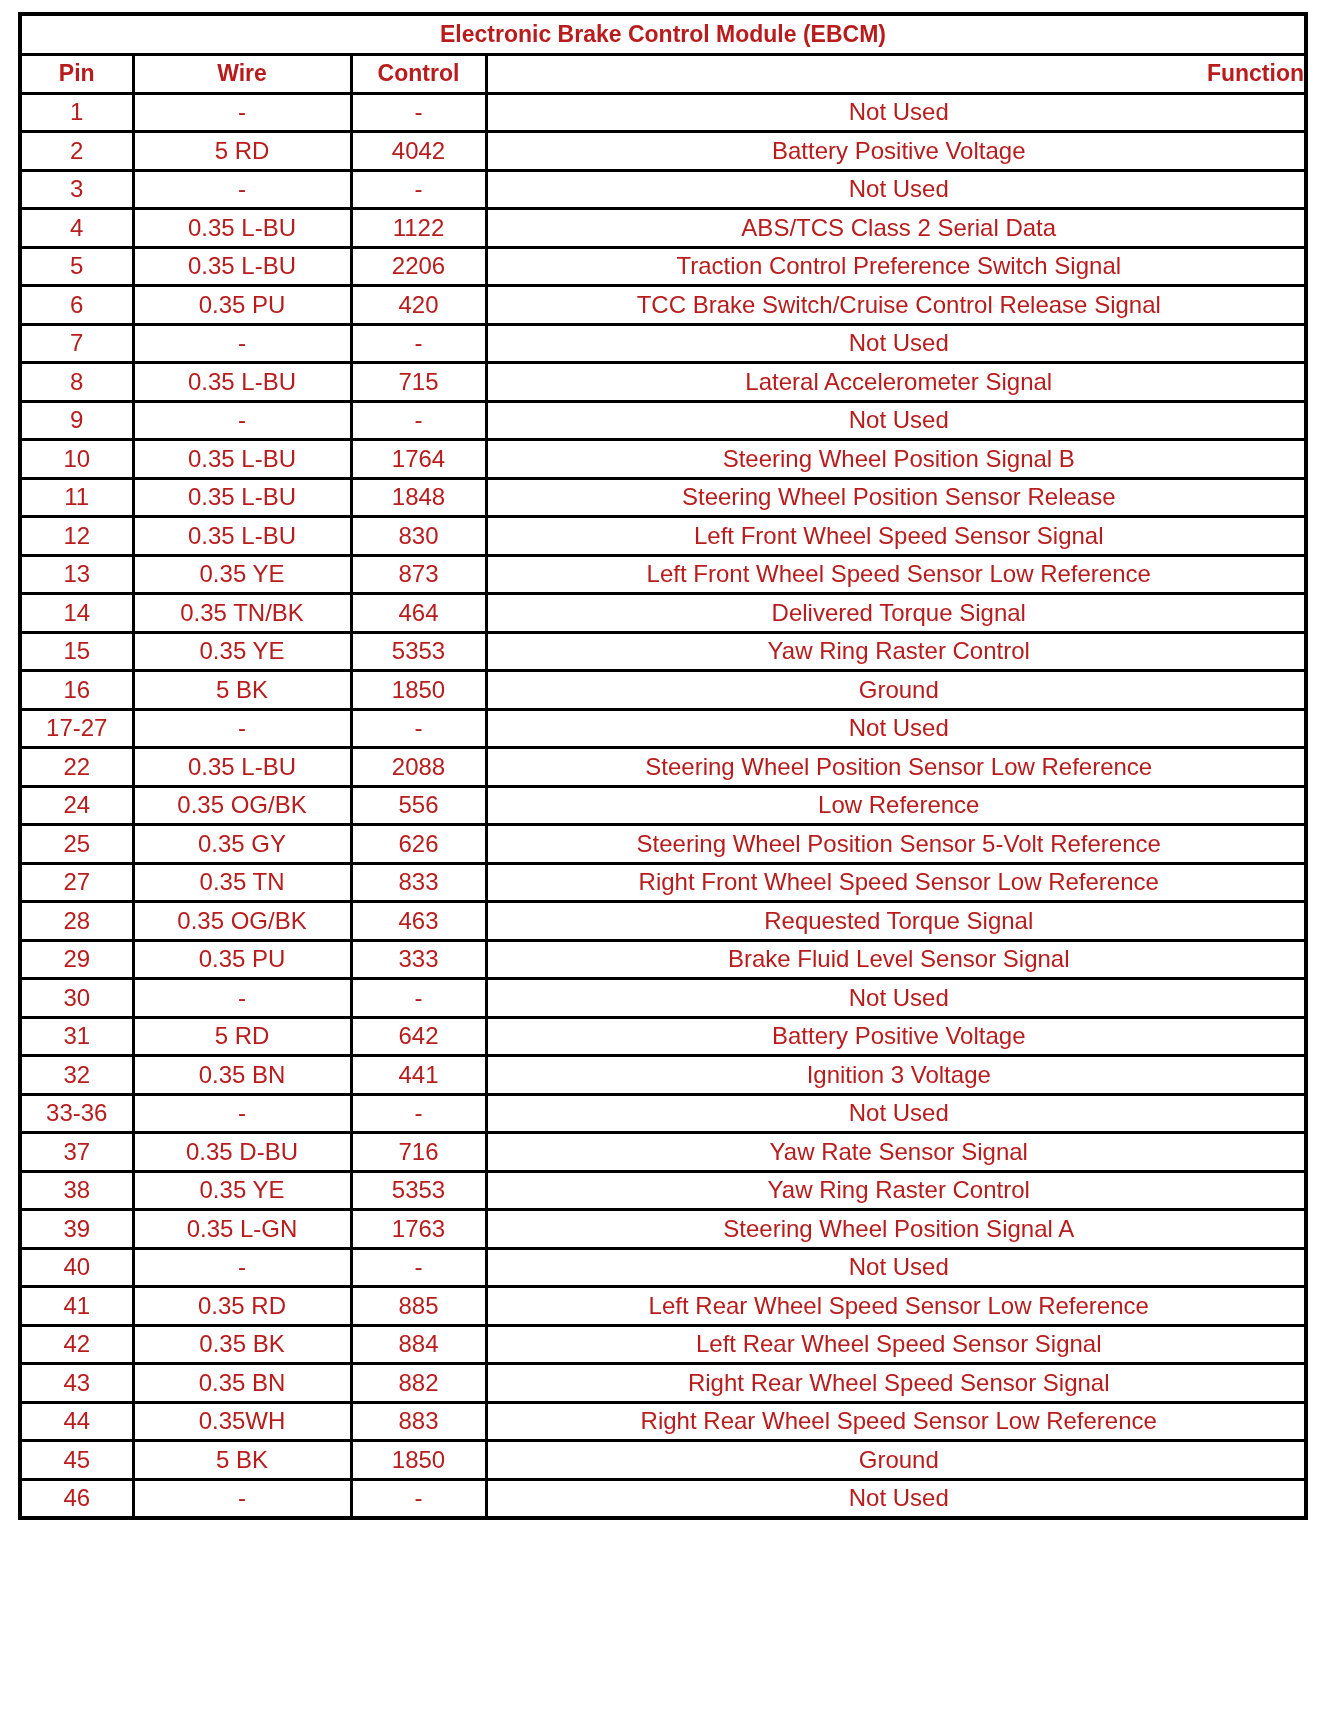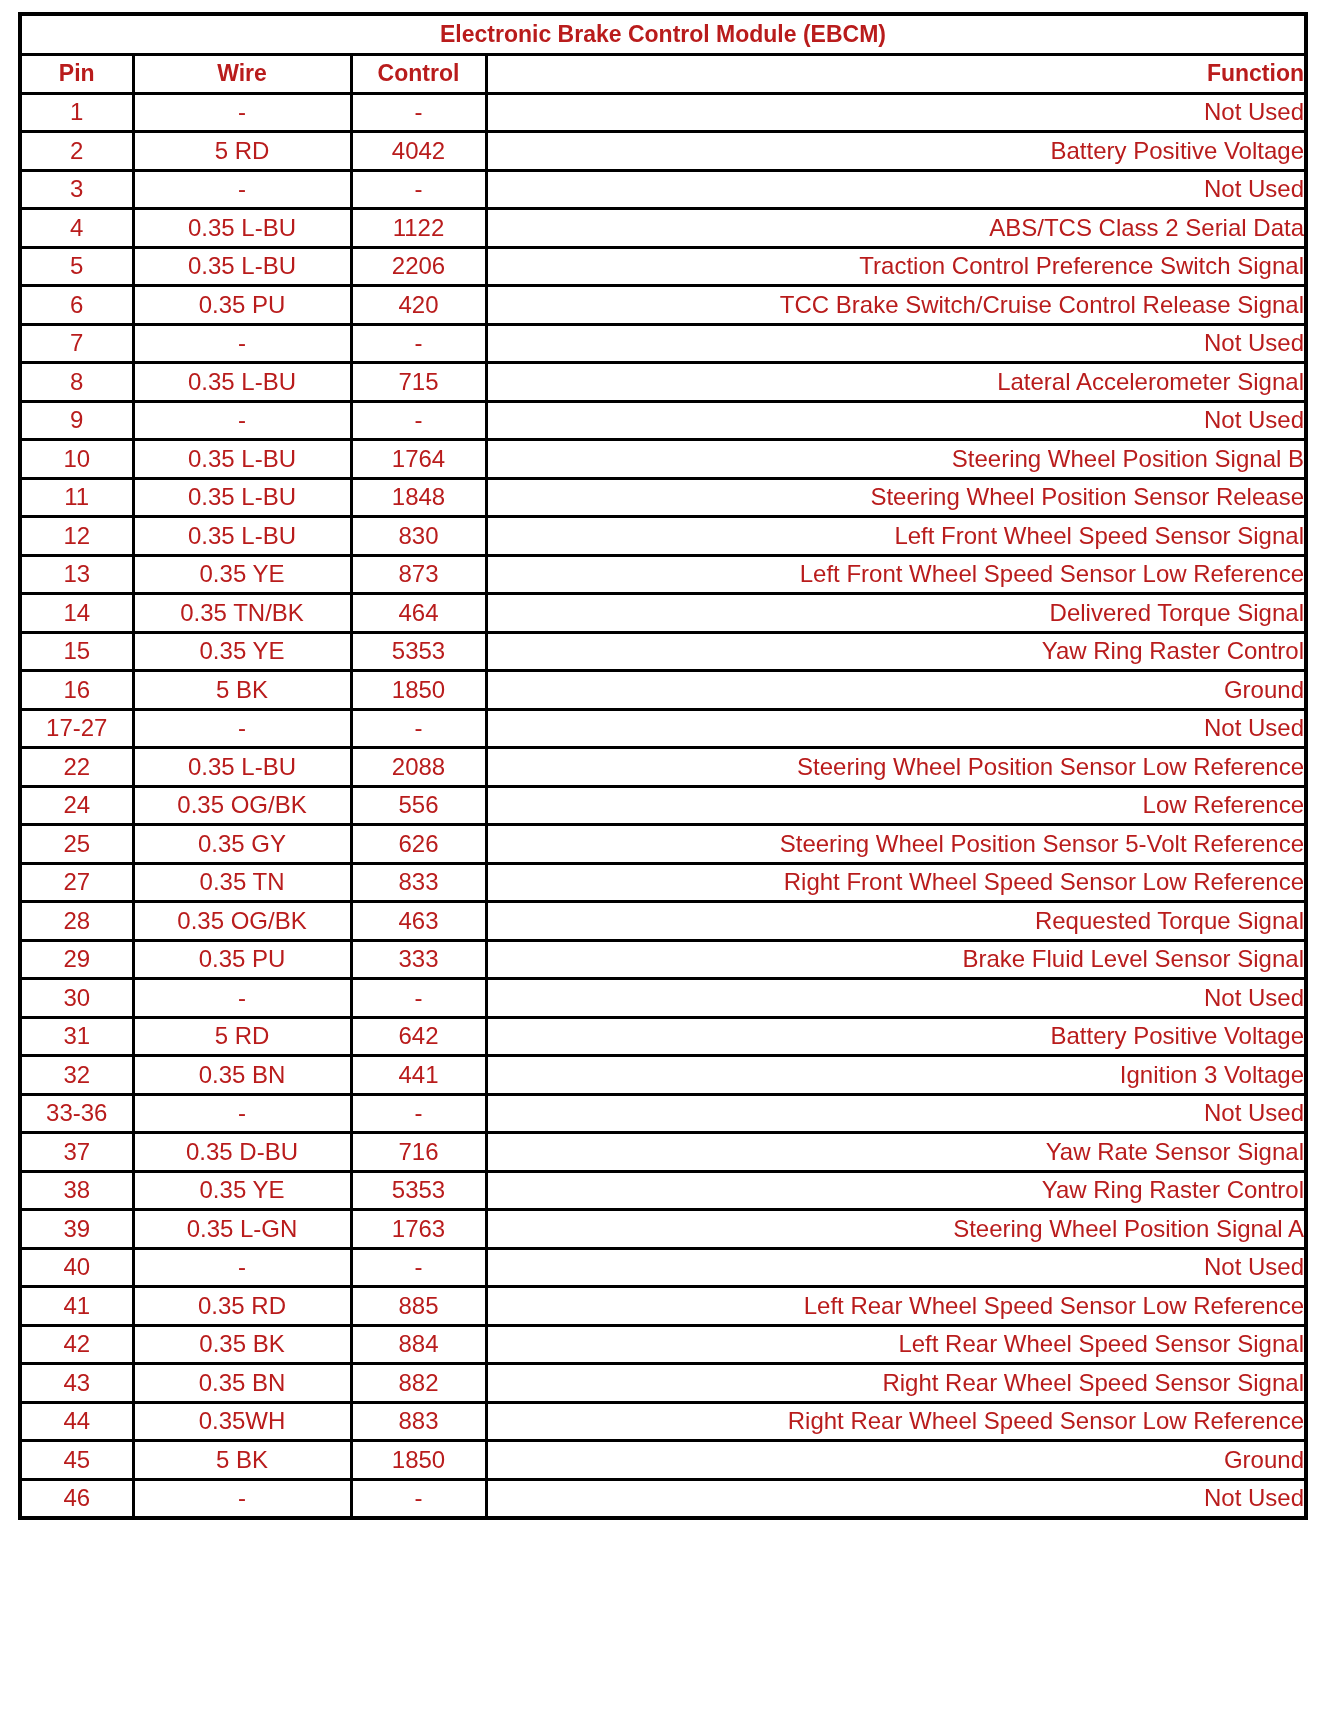--- a/index.html
+++ b/index.html
@@ -8,21 +8,21 @@
     position: absolute; left: 18px; top: 12px; width: 1290px;
     border-collapse: collapse; table-layout: fixed;
     font-family: "Liberation Sans", sans-serif; color: #b91c1c;
     border: 4px solid #000;
   }
   #tbl td, #tbl th { border: 3px solid #000; padding: 0; height: 35.5px; line-height: 1; overflow: hidden; white-space: nowrap; }
   #tbl th { font-weight: bold; font-size: 23px; }
   #tbl td { font-size: 24px; }
   .title-cell { text-align: center; height: 37px !important; }
   .c { text-align: center; }
-  .fn { text-align: right; padding-left: 6px !important; }
+  .fn { text-align: center; padding-left: 6px !important; }
   .fn-head { text-align: right; }
   col.pin { width: 113px; }
   col.wire { width: 218px; }
   col.circ { width: 135px; }
   col.func { width: auto; }
 </style>
 </head>
 <body>
 
 <table id="tbl">

